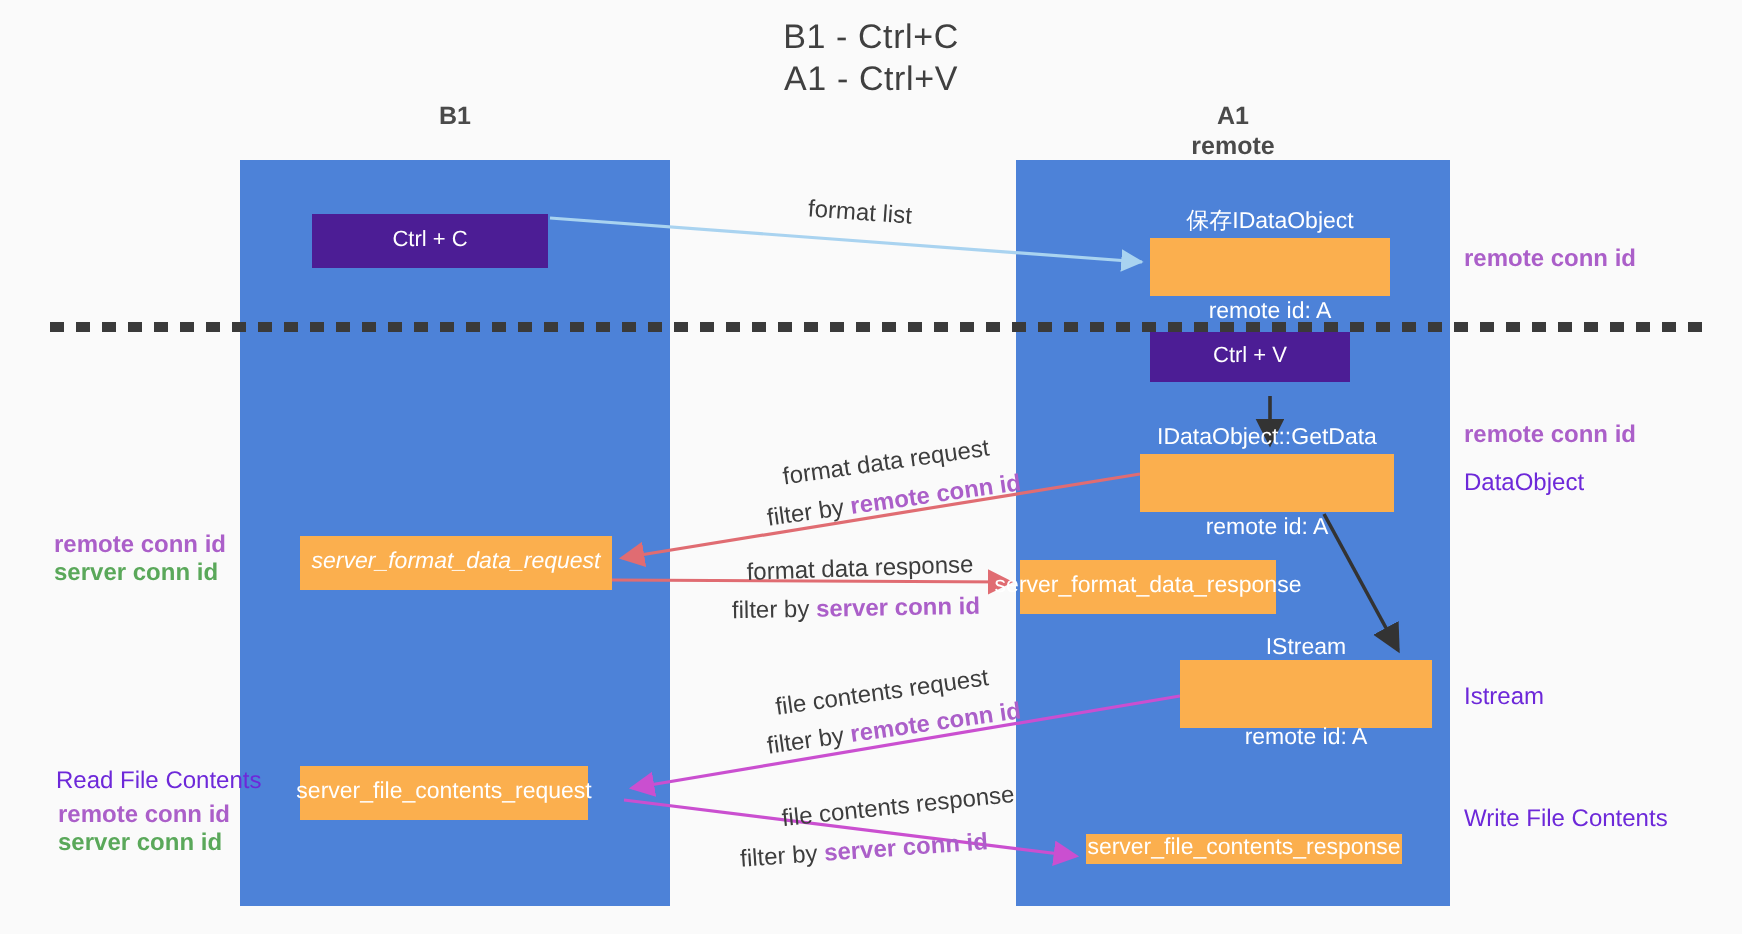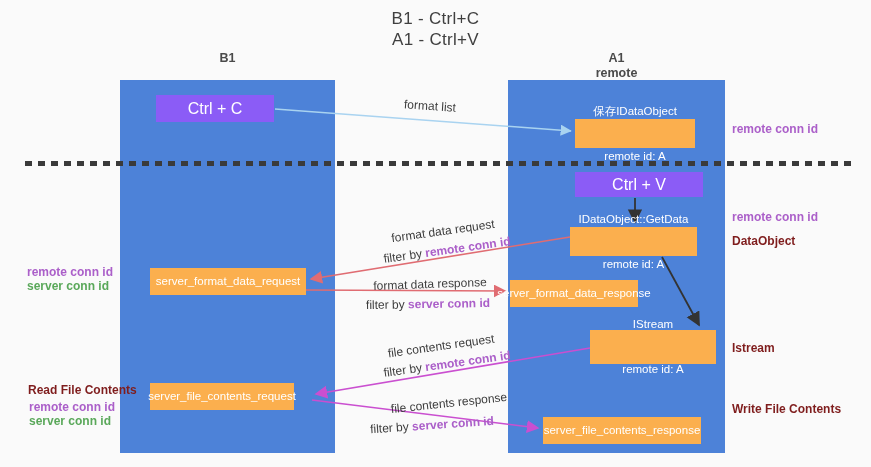--- a/index.html
+++ b/index.html
@@ -15,30 +15,30 @@
     line-height:21px;letter-spacing:.3px;
   }
   .col-header{
     text-align:center;font-size:12.5px;color:#4a4a4a;line-height:15px;font-weight:bold;
   }
   .column{background:#4d82d8;}
   .box{
     display:flex;flex-direction:column;align-items:center;justify-content:center;
     color:#ffffff;text-align:center;line-height:13px;
   }
-  .green-box{background:#8b5cf6;font-size:16px;}
+  .green-box{background:#4c1d95;font-size:11px;margin-top:12px;}
   .orange-box{background:#fbaf4e;font-size:11.5px;gap:32px;}
   .dashed-line{
     height:5px;
     background:repeating-linear-gradient(90deg,#3a3a3a 0 7px,transparent 7px 13px);
   }
   .side-label{font-size:12px;white-space:nowrap;line-height:14px;}
   .purple{color:#ab5fc9;font-weight:bold;}
   .greentxt{color:#5aa85a;font-weight:bold;}
-  .darktxt{color:#7f1d1d;font-weight:bold;}
+  .darktxt{color:#6d28d9;}
   .arrow-label{
     font-size:12px;color:#3d3d3d;white-space:nowrap;
     transform-origin:center center;
   }
   .centered{transform:translate(-50%,-50%);}
   svg{pointer-events:none;}
   .z1{z-index:1;} .z2{z-index:2;} .z3{z-index:3;}
 </style>
 </head>
 <body>
@@ -85,41 +85,41 @@
 
 <div class="abs dashed-line z2" style="left:25px;top:161px;width:830px;"></div>
 
 <div class="abs box green-box z3" style="left:156px;top:95px;width:118px;height:27px;">
   <span>Ctrl + C</span>
 </div>
 <div class="abs box orange-box z3" style="left:575px;top:119px;width:120px;height:29px;">
   <span>保存IDataObject</span>
   <span>remote id: A</span>
 </div>
-<div class="abs box green-box z3" style="left:575px;top:172px;width:128px;height:25px;">
+<div class="abs box green-box z3" style="left:575px;top:154px;width:100px;height:25px;">
   <span>Ctrl + V</span>
 </div>
 <div class="abs box orange-box z3" style="left:570px;top:227px;width:127px;height:29px;">
   <span>IDataObject::GetData</span>
   <span>remote id: A</span>
 </div>
-<div class="abs box orange-box z3" style="left:150px;top:268px;width:156px;height:27px;">
+<div class="abs box orange-box z3" style="left:150px;top:268px;width:156px;height:27px;font-style:italic;">
   <span>server_format_data_request</span>
 </div>
 <div class="abs box orange-box z3" style="left:510px;top:280px;width:128px;height:27px;">
   <span>server_format_data_response</span>
 </div>
 <div class="abs box orange-box z3" style="left:590px;top:330px;width:126px;height:34px;">
   <span>IStream</span>
   <span>remote id: A</span>
 </div>
 <div class="abs box orange-box z3" style="left:150px;top:383px;width:144px;height:27px;">
   <span>server_file_contents_request</span>
 </div>
-<div class="abs box orange-box z3" style="left:543px;top:417px;width:158px;height:27px;align-items:center;">
+<div class="abs box orange-box z3" style="left:543px;top:417px;width:158px;height:15px;align-items:center;">
   <span>server_file_contents_response</span>
 </div>
 
 <div class="abs side-label purple z3" style="left:732px;top:122px;">remote conn id</div>
 <div class="abs side-label purple z3" style="left:732px;top:210px;">remote conn id</div>
 <div class="abs side-label darktxt z3" style="left:732px;top:234px;">DataObject</div>
 <div class="abs side-label darktxt z3" style="left:732px;top:341px;">Istream</div>
 <div class="abs side-label darktxt z3" style="left:732px;top:402px;">Write File Contents</div>
 
 <div class="abs side-label purple z3" style="left:27px;top:265px;">remote conn id</div>

